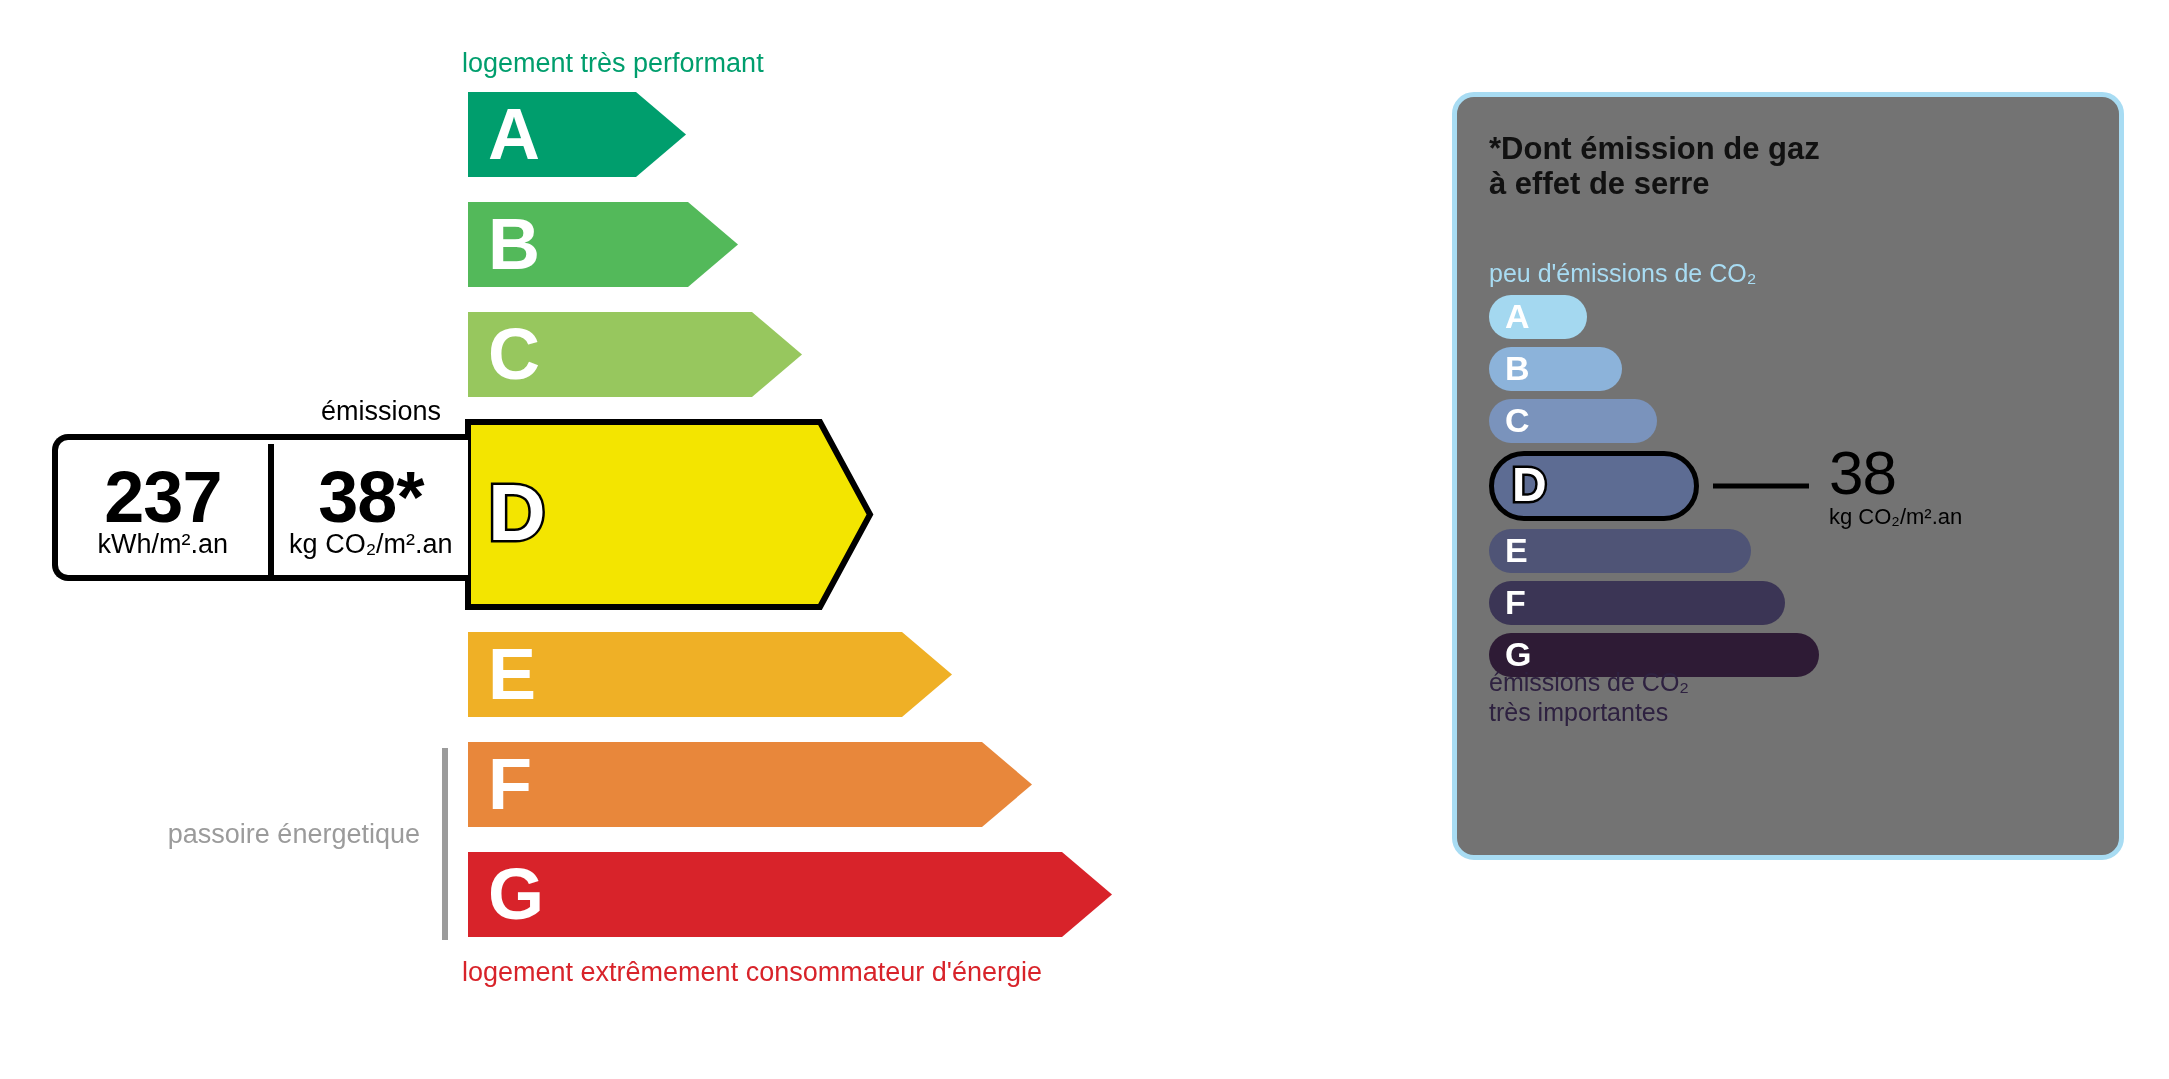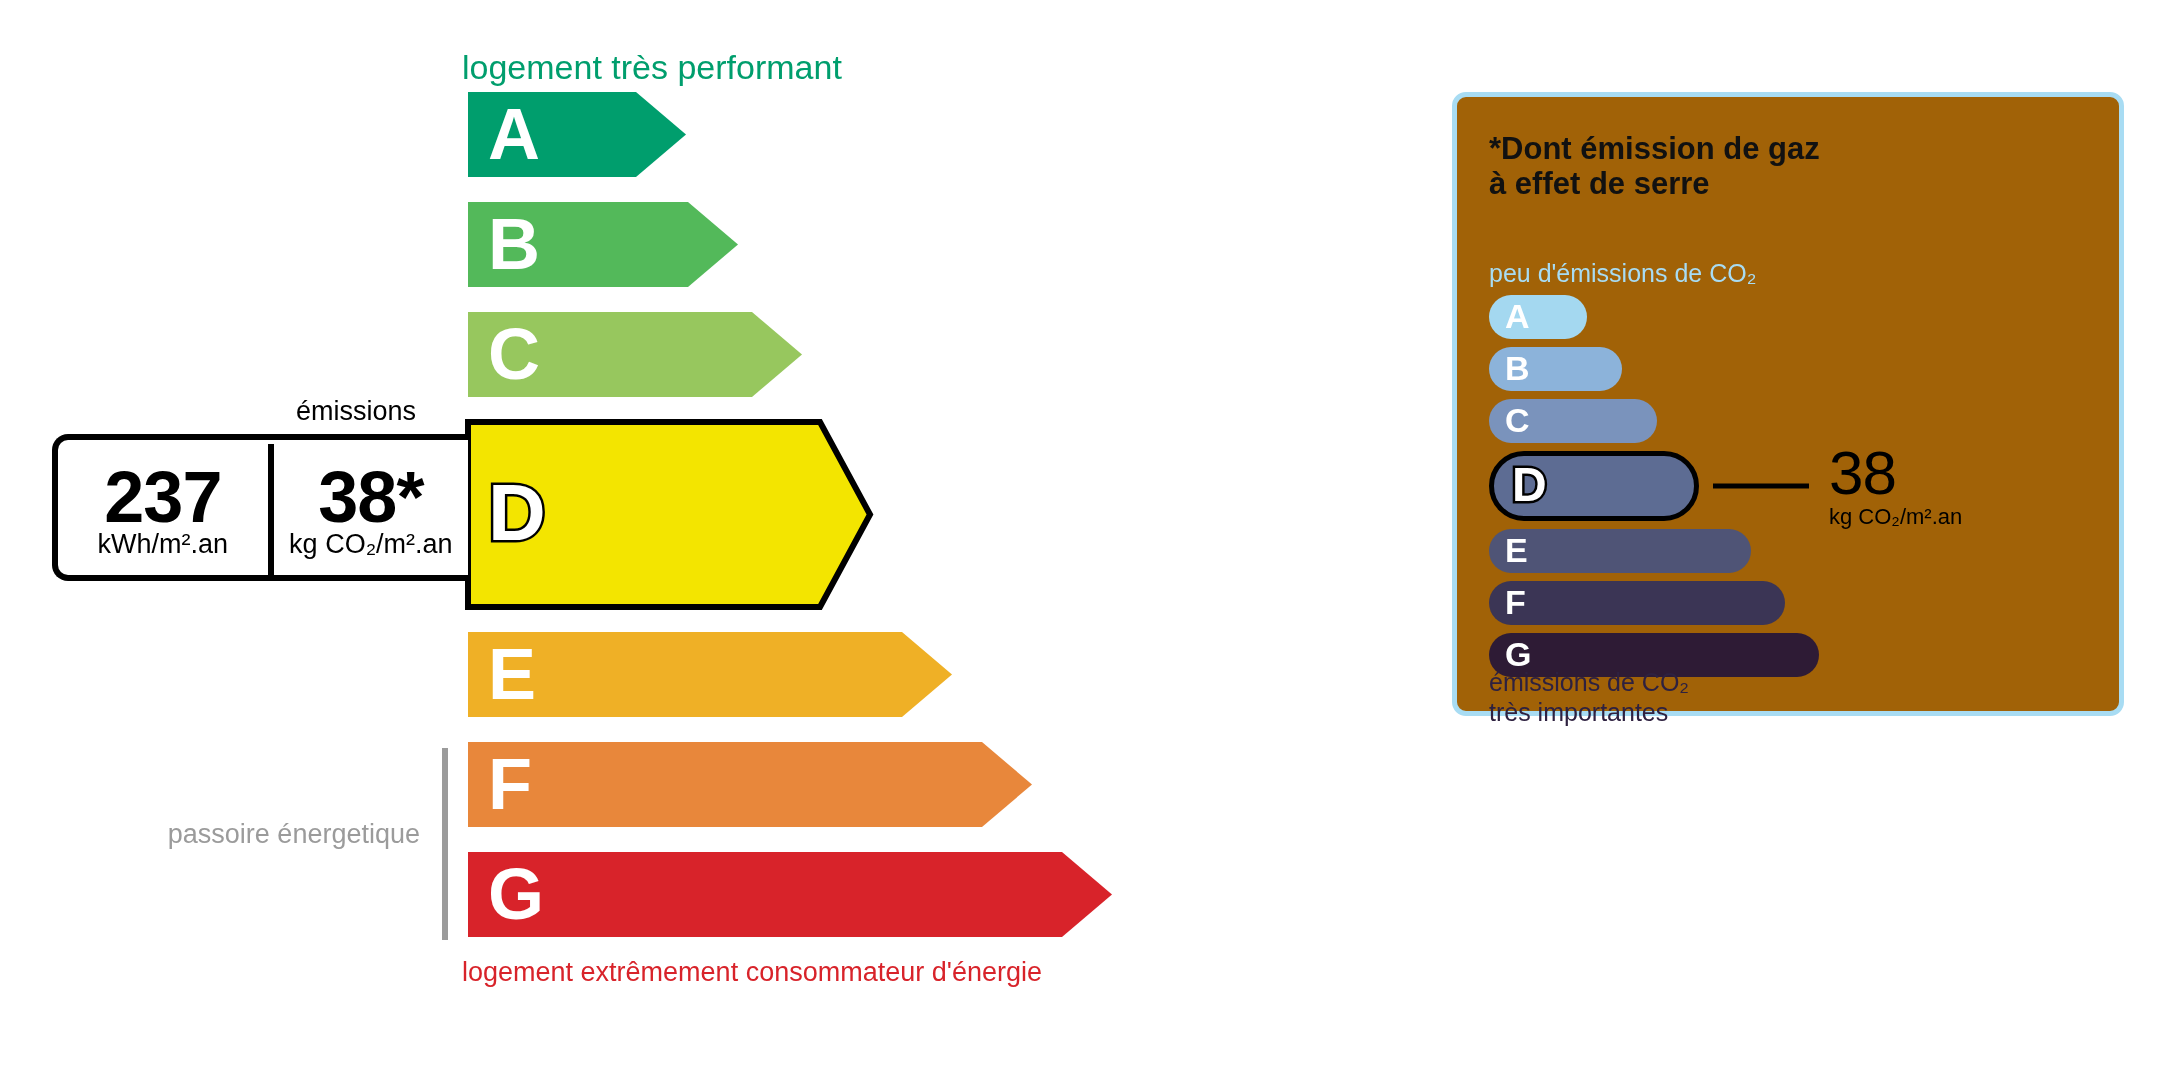--- a/index.html
+++ b/index.html
@@ -16,21 +16,21 @@
     -webkit-font-smoothing: antialiased;
   }
 
   
   #dpe-root { position: absolute; inset: 0; }
 
   .top-caption {
     position: absolute;
     left: 462px;
     top: 48px;
-    font-size: 34px;
+    font-size: 27px;
     color: #009E6D;
     white-space: nowrap;
   }
   .bottom-caption {
     position: absolute;
     left: 462px;
     top: 957px;
     font-size: 27px;
     color: #D8232A;
     white-space: nowrap;
@@ -122,20 +122,21 @@
     font-size: 27px;
     color: #000000;
     line-height: 1.18;
   }
   .label-consommation .sub { color: #9B9B9B; display: block; }
   .label-emissions {
     position: absolute;
     left: 296px;
     top: 396px;
     width: 170px;
+    text-align: center;
     font-size: 27px;
     color: #000000;
     line-height: 1.18;
   }
 
   
   .passoire-bar {
     position: absolute;
     left: 442px;
     top: 748px;
@@ -153,25 +154,25 @@
     color: #9B9B9B;
     line-height: 1.2;
   }
 
   
   .co2-panel {
     position: absolute;
     left: 1452px;
     top: 92px;
     width: 672px;
-    height: 624px;
+    height: 768px;
     box-sizing: border-box;
     border: 5px solid #A8DCF3;
-    border-radius: 14px;
-    background: #a16207;
+    border-radius: 22px;
+    background: #737373;
   }
   .co2-title {
     position: absolute;
     left: 32px;
     top: 34px;
     font-size: 31px;
     font-weight: bold;
     color: #111111;
     line-height: 1.14;
     white-space: pre-line;

